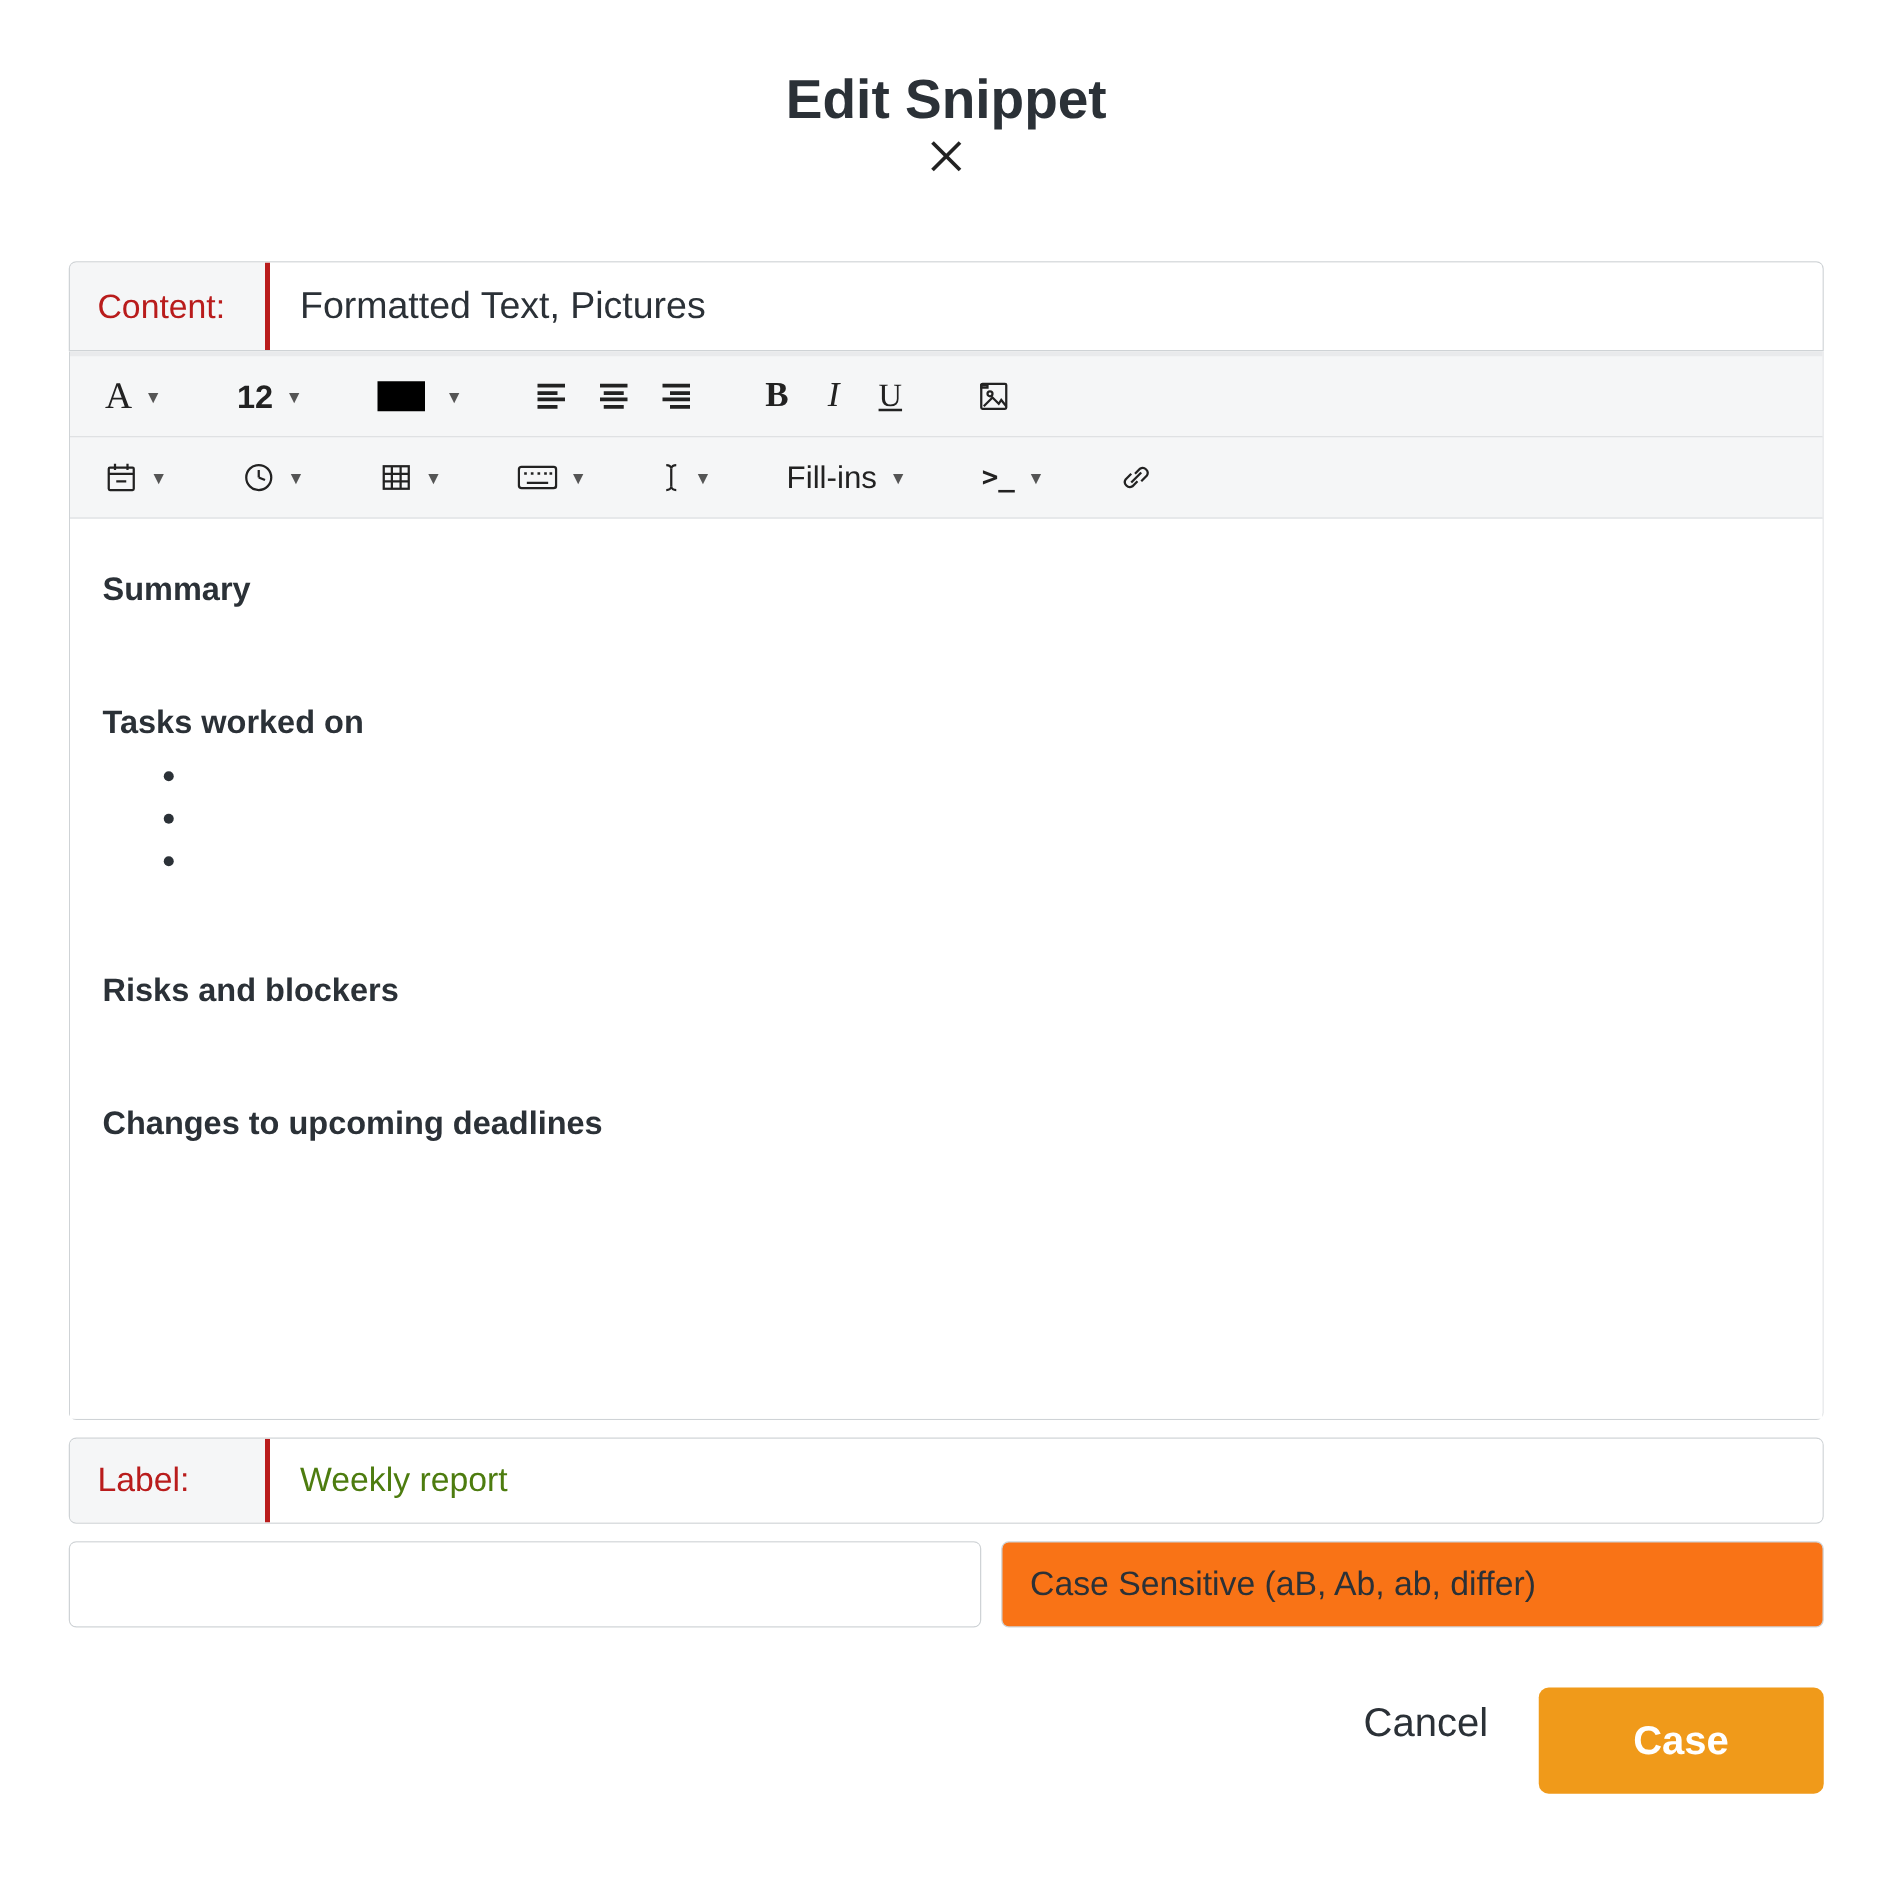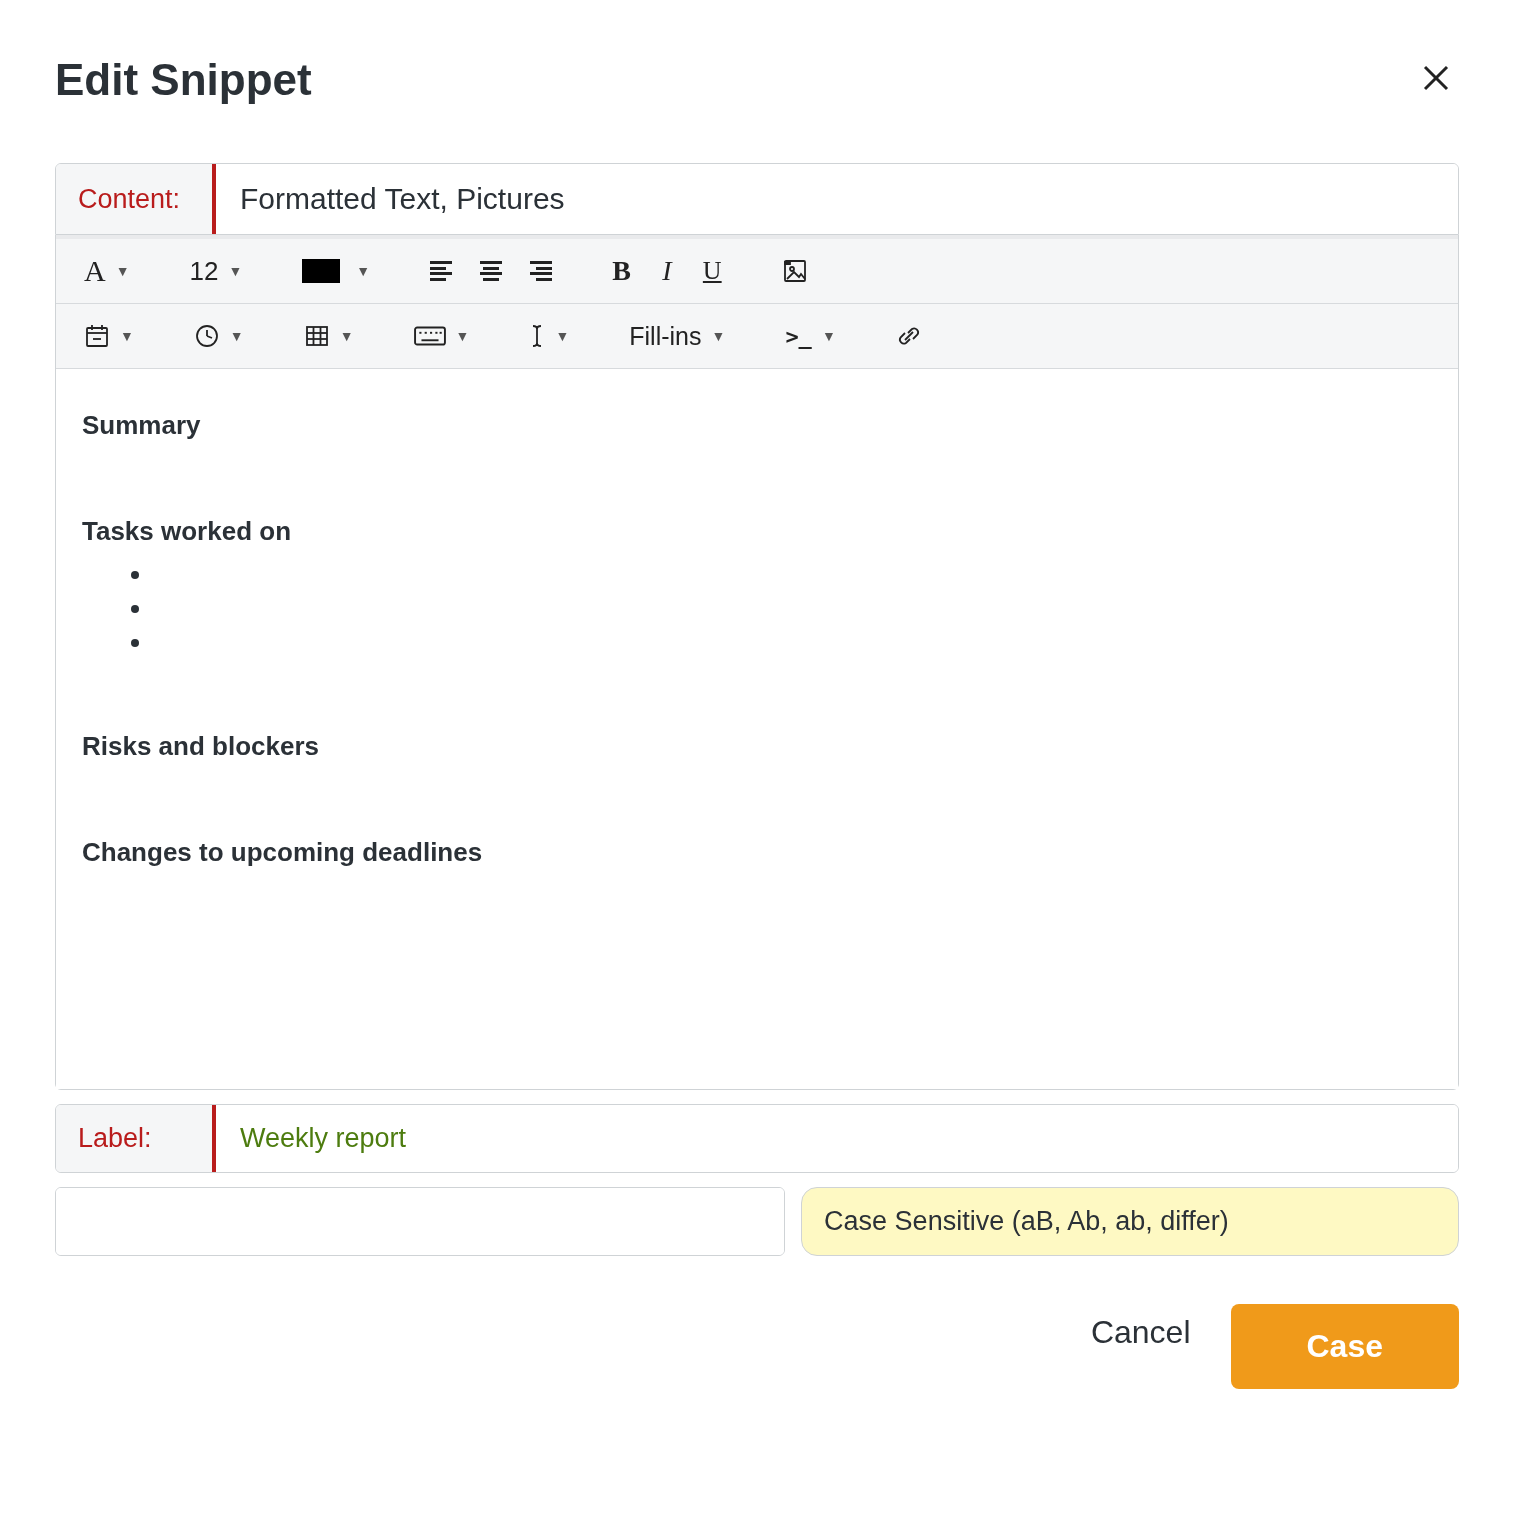--- a/index.html
+++ b/index.html
@@ -8,20 +8,21 @@
     background: #fff;
     color: #2b3137;
     padding: 55px;
     width: 1514px;
   }
   .dialog-header {
     display: flex;
     justify-content: space-between;
     align-items: center;
     margin-bottom: 58px;
+    flex-direction: column;
   }
   .dialog-title {
     font-size: 44px;
     font-weight: 700;
     color: #2b3137;
   }
   .close-x {
     font-size: 38px;
     font-weight: 400;
     cursor: pointer;
@@ -129,25 +130,25 @@
   .bottom-fields { margin-top: 0; }
   .double-row {
     display: flex;
     gap: 16px;
     margin-top: 14px;
   }
   .double-row .field-row { flex: 1; margin-bottom: 0; }
   .case-select {
     flex: 1;
     border: 1px solid #cfd3d6;
-    border-radius: 16px;
+    border-radius: 6px;
     padding: 18px 22px;
     font-size: 27px;
     color: #2b3137;
-    background: #fef9c3;
+    background: #f97316;
     display: flex;
     align-items: center;
   }
   .dialog-footer {
     display: flex;
     justify-content: flex-end;
     gap: 36px;
     margin-top: 48px;
   }
   .cancel-link {
@@ -197,21 +198,21 @@
 </div>
 
 <div class="editor-wrap">
   <div class="toolbar top-gap">
     <div class="tb-btn">
       <span class="serif-a">A</span>
         <span class="caret">▼</span>
     </div>
     <div class="tb-sep"></div>
     <div class="tb-btn">
-      <span style="font-weight:400;">12</span>
+      <span style="font-weight:700;">12</span>
         <span class="caret">▼</span>
     </div>
     <div class="tb-sep"></div>
     <div class="tb-btn">
       <span class="color-swatch"></span>
         <span class="caret" style="margin-left:10px;">▼</span>
     </div>
     <div class="tb-sep"></div>
     <div class="tb-btn">
       <span class="align-lines align-left">

